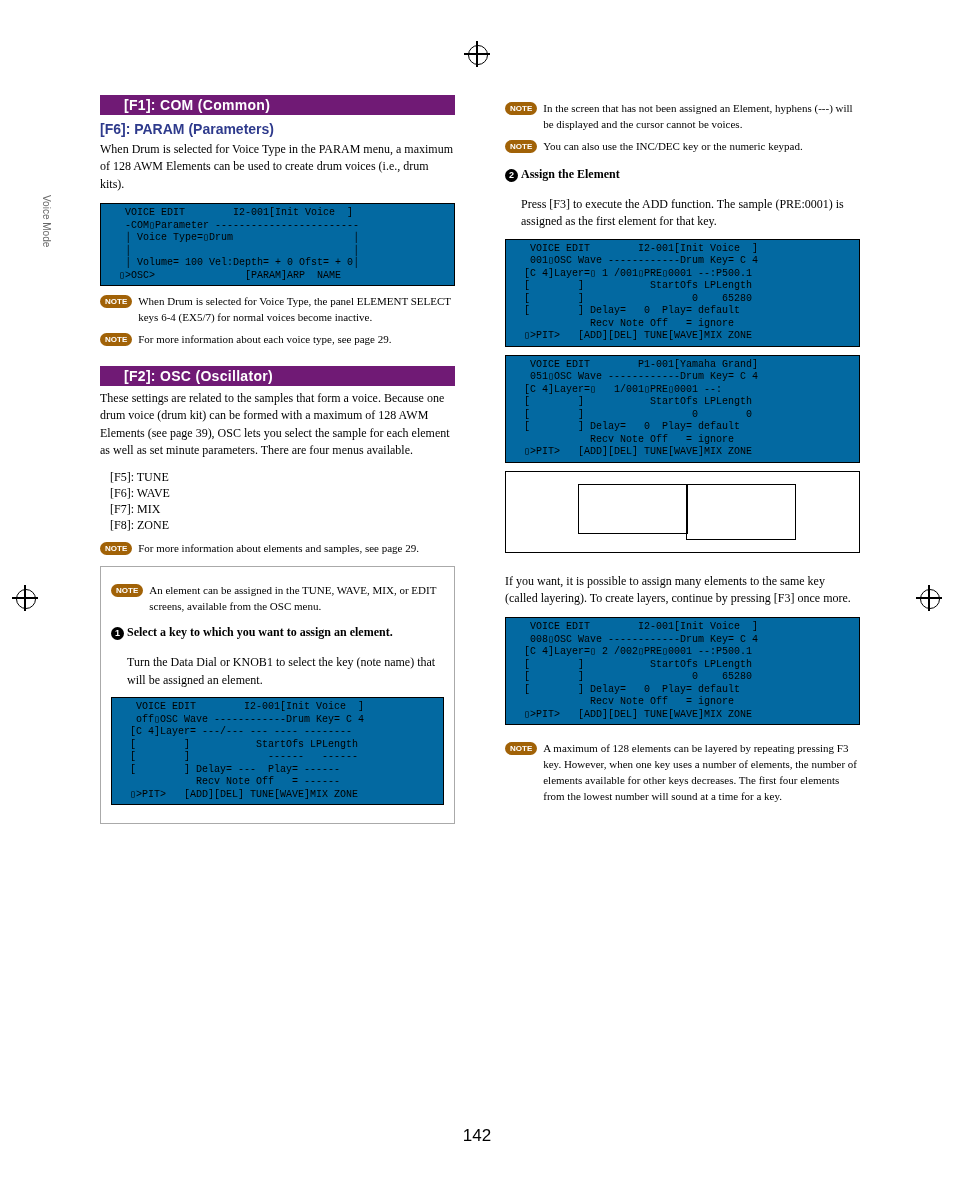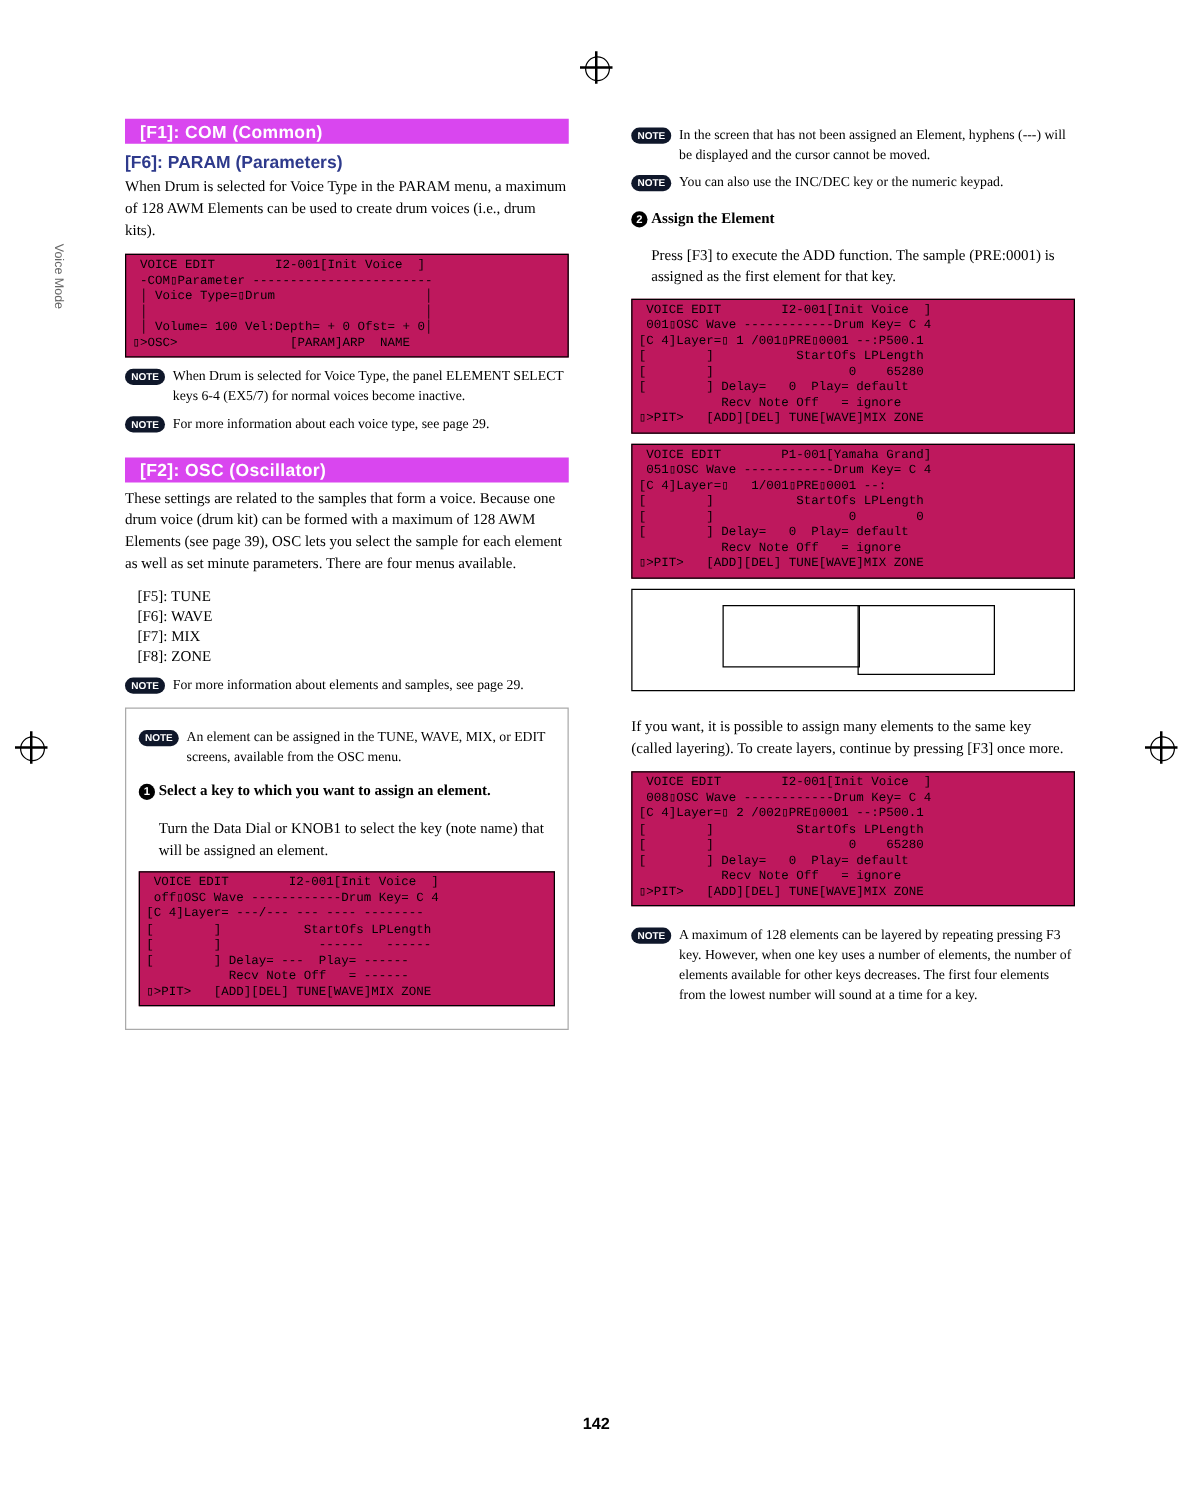--- a/index.html
+++ b/index.html
@@ -12,38 +12,38 @@
 .crop-left:before{content:"";position:absolute;left:12px;top:0;width:2px;height:26px;background:#000}
 .crop-left:after{content:"";position:absolute;left:0;top:12px;width:26px;height:2px;background:#000}
 .crop-left .circ{position:absolute;left:4px;top:4px;width:18px;height:18px;border:1px solid #000;border-radius:50%}
 .crop-right{position:absolute;top:598px;right:12px;transform:translateY(-50%);width:26px;height:26px}
 .crop-right:before{content:"";position:absolute;left:12px;top:0;width:2px;height:26px;background:#000}
 .crop-right:after{content:"";position:absolute;left:0;top:12px;width:26px;height:2px;background:#000}
 .crop-right .circ{position:absolute;left:4px;top:4px;width:18px;height:18px;border:1px solid #000;border-radius:50%}
 .side-tab{position:absolute;left:41px;top:195px;writing-mode:vertical-rl;font-family:Arial,sans-serif;font-size:10px;color:#666}
 .content{position:absolute;left:100px;top:95px;width:760px;display:flex;gap:50px}
 .col{width:355px}
-.h-bar{background:#d946ef;color:#fff;font-family:Arial,sans-serif;font-weight:bold;font-size:14px;padding:2px 12px;margin:0 0 4px 0;letter-spacing:0.3px}
+.h-bar{background:#701a75;color:#fff;font-family:Arial,sans-serif;font-weight:bold;font-size:14px;padding:2px 24px;margin:0 0 4px 0;letter-spacing:0.3px}
 .h-sub{color:#2e3a8c;font-family:Arial,sans-serif;font-weight:bold;font-size:14px;margin:6px 0 4px 0}
 p{margin:4px 0 10px 0;line-height:1.45}
 .note-row{display:flex;align-items:flex-start;gap:6px;margin:6px 0}
-.note-badge{background:#0f172a;color:#fff;border-radius:7px;padding:0px 5px;font-size:8px;font-family:Arial;font-weight:bold;line-height:13px;margin-top:1px;flex-shrink:0}
+.note-badge{background:#a16207;color:#fff;border-radius:7px;padding:0px 5px;font-size:8px;font-family:Arial;font-weight:bold;line-height:13px;margin-top:1px;flex-shrink:0}
 .note-text{font-size:11px;line-height:1.45;flex:1}
-.lcd{background:#be185d;border:1px solid #000;font-family:'Courier New',monospace;font-size:10px;line-height:1.25;padding:3px 5px;margin:8px 0;white-space:pre}
+.lcd{background:#0369a1;border:1px solid #000;font-family:'Courier New',monospace;font-size:10px;line-height:1.25;padding:3px 18px;margin:8px 0;white-space:pre}
 .menu-list{margin:8px 0 8px 10px}
 .menu-list div{margin:1px 0}
 .steps-box{border:1px solid #aaa;padding:10px;margin-top:10px}
 .steps-title{color:#2e3a8c;font-style:italic;font-weight:bold;font-size:12px;border-bottom:2px dotted #2e3a8c;padding-bottom:3px;margin-bottom:8px;font-family:Arial}
 .step-num{display:inline-block;background:#000;color:#fff;border-radius:50%;width:13px;height:13px;font-size:9px;text-align:center;line-height:13px;font-family:Arial;font-weight:bold;margin-right:3px}
 .step-head{font-weight:bold;margin-top:10px}
 .step-body{margin-left:16px;margin-top:14px;margin-bottom:8px;line-height:1.45}
 .diagram{border:1px solid #000;height:80px;margin:8px 0;position:relative;background:#fff}
 .diagram .box1{position:absolute;left:72px;top:12px;width:108px;height:48px;border:1px solid #000}
 .diagram .box2{position:absolute;left:180px;top:12px;width:108px;height:54px;border:1px solid #000}
-.page-num{position:absolute;bottom:50px;left:50%;transform:translateX(-50%);font-family:Arial;font-weight:bold;font-size:13px}
+.page-num{position:absolute;bottom:50px;left:50%;transform:translateX(-50%);font-family:Arial;font-weight:normal;font-size:17px}
 </style>
 </head>
 <body>
 
 <div class="page">
   <div class="crop-top">
       <div class="circ"></div>
     </div>
   <div class="crop-left">
       <div class="circ"></div>
@@ -101,21 +101,21 @@
 [        ]             ------   ------
 [        ] Delay= ---  Play= ------
            Recv Note Off   = ------
 ▯&gt;PIT&gt;   [ADD][DEL] TUNE[WAVE]MIX ZONE</div>
       </div>
     </div>
 
     <div class="col">
       <div class="note-row">
         <span class="note-badge">NOTE</span>
-        <span class="note-text">In the screen that has not been assigned an Element, hyphens (---) will be displayed and the cursor cannot be moved.</span>
+        <span class="note-text">In the screen that has not been assigned an Element, hyphens (---) will be displayed and the cursor cannot be voices.</span>
       </div>
       <div class="note-row">
         <span class="note-badge">NOTE</span>
         <span class="note-text">You can also use the INC/DEC key or the numeric keypad.</span>
       </div>
       <div class="step-head" style="margin-top:12px"><span class="step-num">2</span><span>Assign the Element</span></div>
       <div class="step-body">Press [F3] to execute the ADD function. The sample (PRE:0001) is assigned as the first element for that key.</div>
       <div class="lcd"> VOICE EDIT        I2-001[Init Voice  ]
  001▯OSC Wave ------------Drum Key= C 4
 [C 4]Layer=▯ 1 /001▯PRE▯0001 --:P500.1

